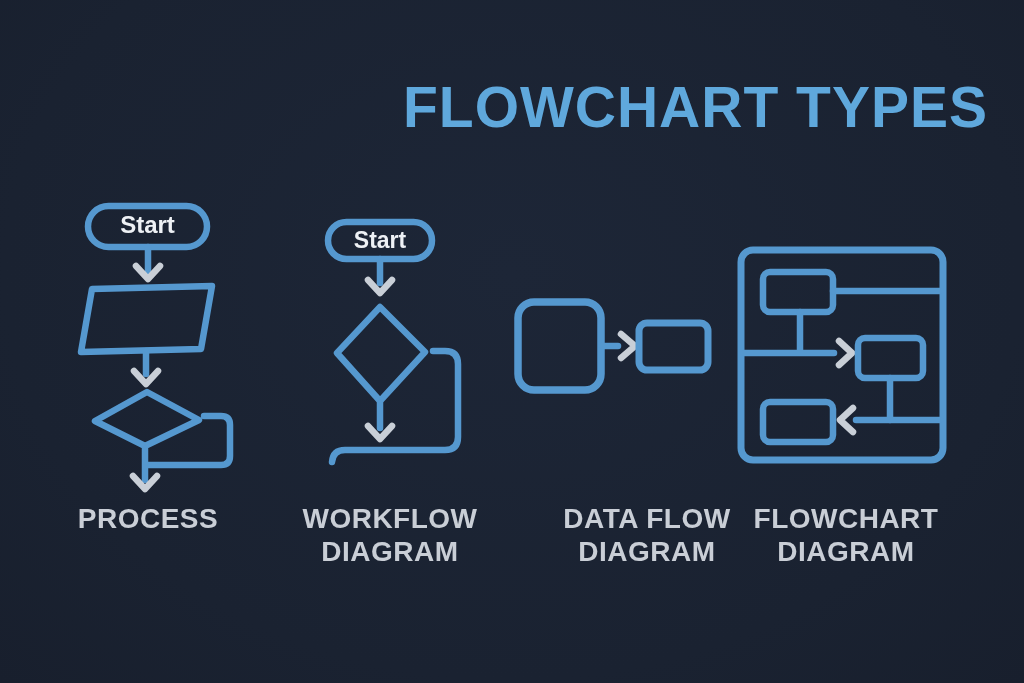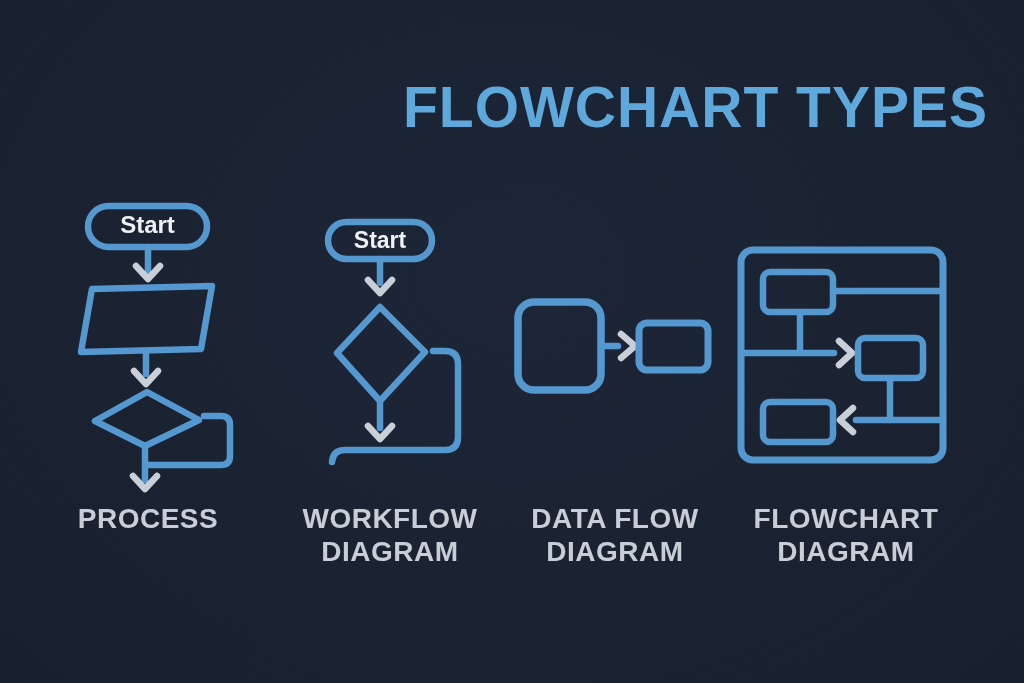--- a/index.html
+++ b/index.html
@@ -29,21 +29,21 @@
     position:absolute; top:502px;
     transform:translateX(-50%);
     text-align:center;
     color:#c9ced6; font-weight:800;
     font-size:28px; line-height:33px; letter-spacing:0.5px;
     white-space:nowrap;
   }
   .col-label span { display:block; }
   .col-label.c1 { left:148px; }
   .col-label.c2 { left:390px; }
-  .col-label.c3 { left:615px; }
+  .col-label.c3 { left:647px; }
   .col-label.c4 { left:846px; }
 </style>
 </head>
 <body>
 
 <div class="stage">
 
   <div class="title">FLOWCHART TYPES</div>
 
   <svg class="diagram-layer" width="1024" height="683" viewBox="0 0 1024 683" fill="none" stroke-linecap="round" stroke-linejoin="round">

